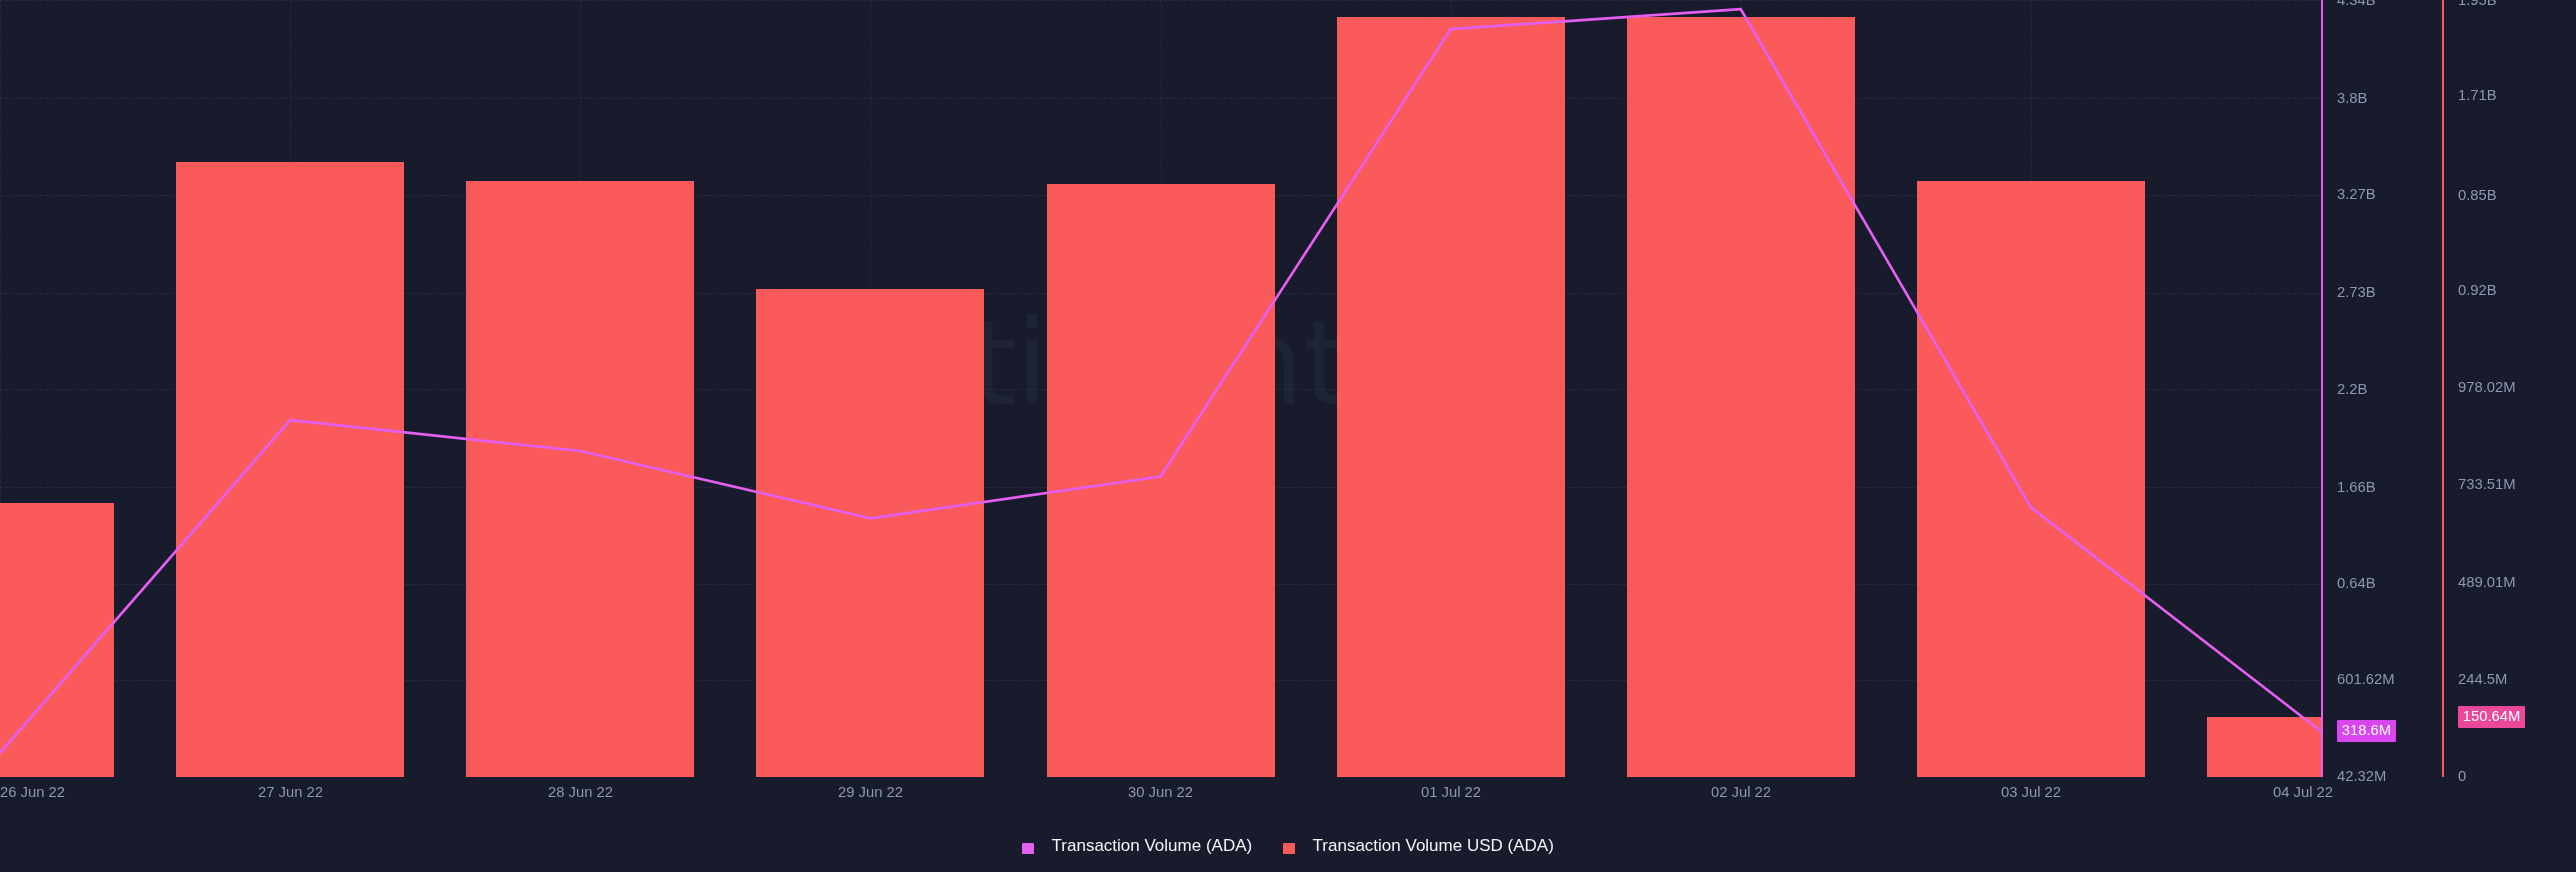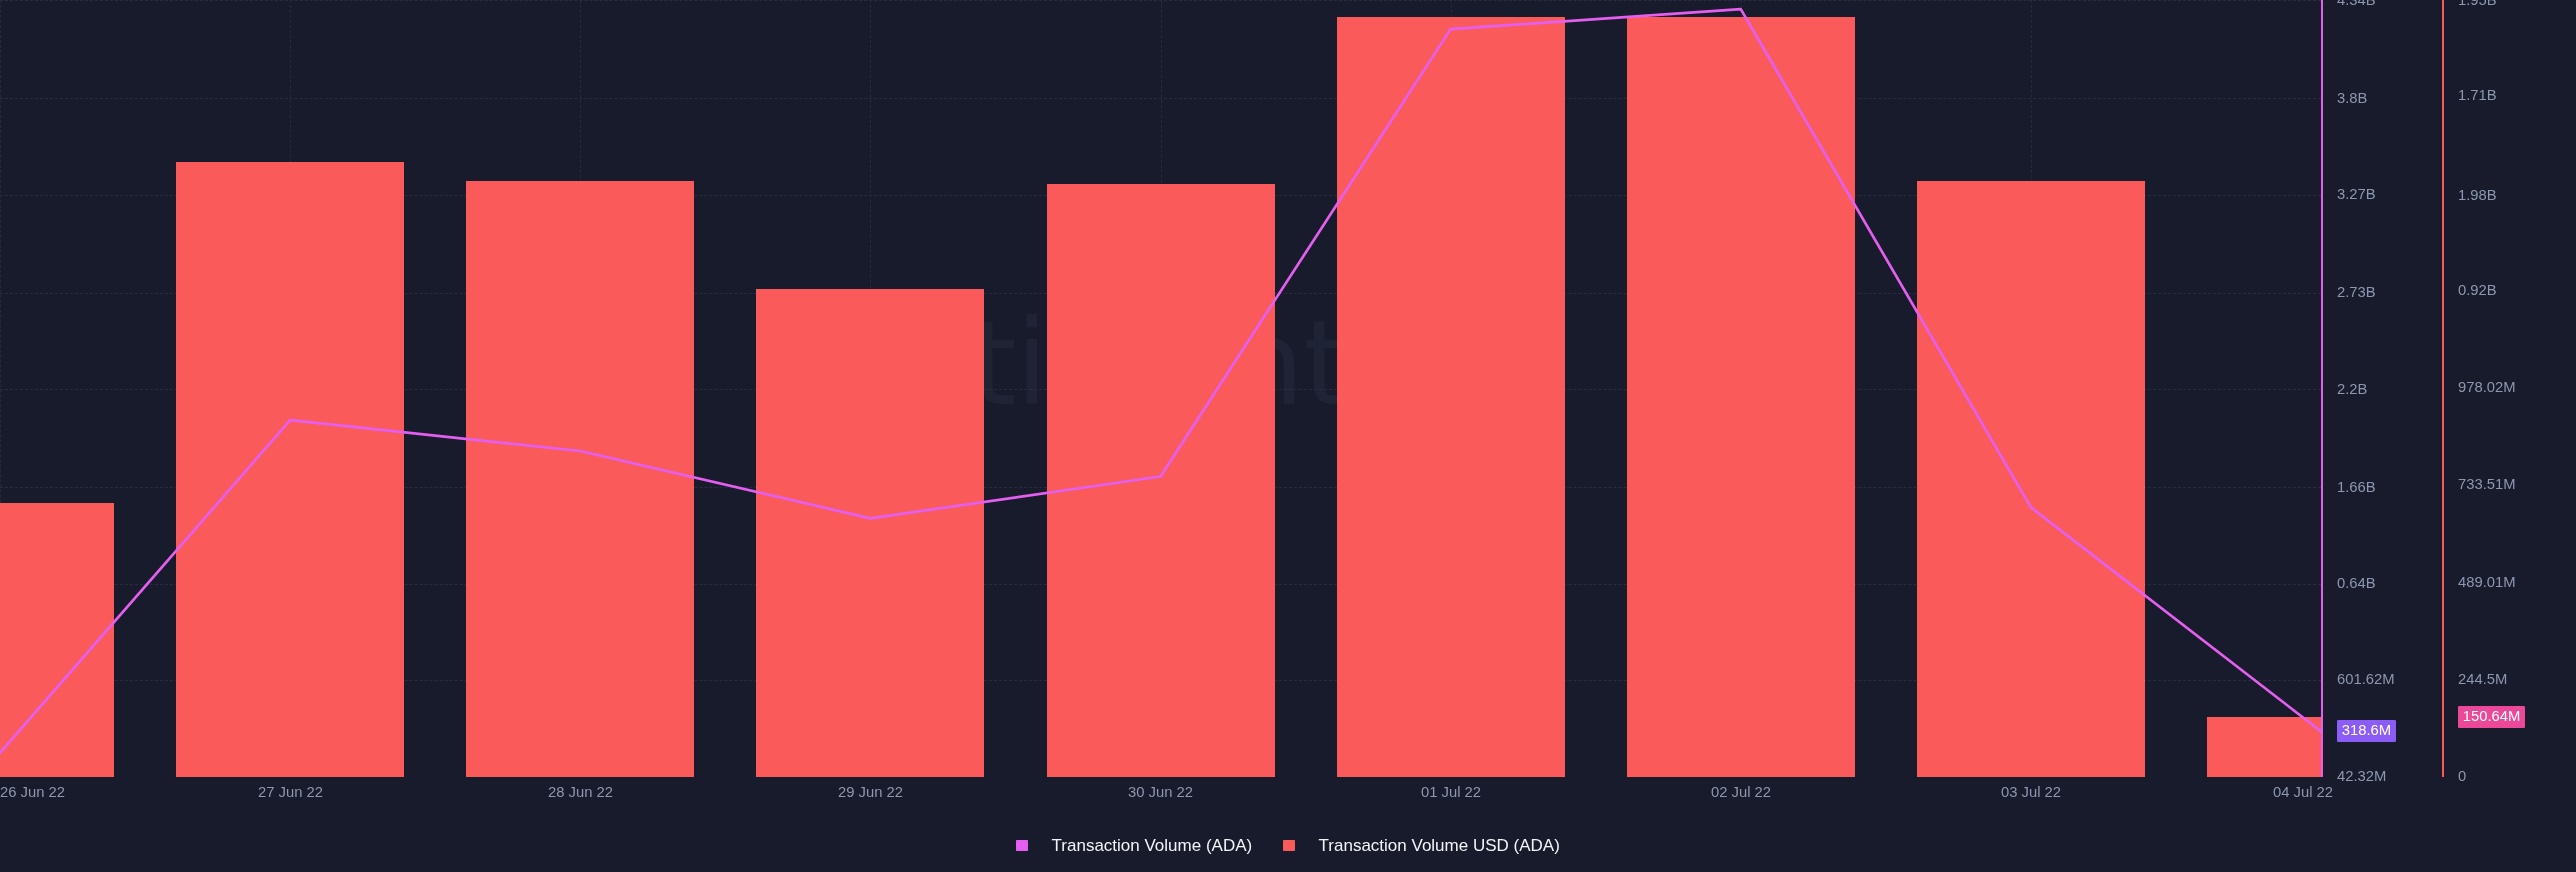--- a/index.html
+++ b/index.html
@@ -92,21 +92,21 @@
 
   
   .legend{
     position:absolute;
     top:837px; left:0; width:2576px;
     display:flex;
     justify-content:center;
     align-items:center;
     gap:31px;
   }
-  .legend-item{display:flex;align-items:center;gap:24px;}
+  .legend-item{display:flex;align-items:flex-end;gap:18px;}
   .legend-swatch{width:11.4px;height:11.4px;display:block;border-radius:0.7px;}
   .legend-text{
     font-size:17px;color:#F2F4F8;line-height:1;white-space:nowrap;
   }
 </style>
 </head>
 <body>
 
 <div id="chart-root">
 
@@ -162,30 +162,30 @@
       <div class="tick tick-left" style="top: 285px;">2.73B</div>
       <div class="tick tick-left" style="top: 382px;">2.2B</div>
       <div class="tick tick-left" style="top: 480px;">1.66B</div>
       <div class="tick tick-left" style="top: 576px;">0.64B</div>
       <div class="tick tick-left" style="top: 672px;">601.62M</div>
       <div class="tick tick-left" style="top: 769px;">42.32M</div>
     </div>
   <div id="right-ticks">
       <div class="tick tick-right" style="top: -7.4px;">1.95B</div>
       <div class="tick tick-right" style="top: 88px;">1.71B</div>
-      <div class="tick tick-right" style="top: 188px;">1.98B</div>
+      <div class="tick tick-right" style="top: 188px;">0.85B</div>
       <div class="tick tick-right" style="top: 283px;">0.92B</div>
       <div class="tick tick-right" style="top: 380px;">978.02M</div>
       <div class="tick tick-right" style="top: 477px; text-align: center;">733.51M</div>
       <div class="tick tick-right" style="top: 575px;">489.01M</div>
       <div class="tick tick-right" style="top: 672px;">244.5M</div>
       <div class="tick tick-right" style="top: 769px;">0</div>
     </div>
 
-  <div class="badge badge-left" id="badge-left" style="top: 720px; background: #8b5cf6;">318.6M</div>
+  <div class="badge badge-left" id="badge-left" style="top: 720px; background: #d946ef;">318.6M</div>
   <div class="badge badge-right" id="badge-right" style="top: 706px; background: #ec4899;">150.64M</div>
 
   <div id="xlabels">
       <div class="xlabel" style="left: 0px;">26 Jun 22</div>
       <div class="xlabel" style="left: 258px;">27 Jun 22</div>
       <div class="xlabel" style="left: 548px;">28 Jun 22</div>
       <div class="xlabel" style="left: 838px;">29 Jun 22</div>
       <div class="xlabel" style="left: 1128px;">30 Jun 22</div>
       <div class="xlabel" style="left: 1421px;">01 Jul 22</div>
       <div class="xlabel" style="left: 1711px;">02 Jul 22</div>

